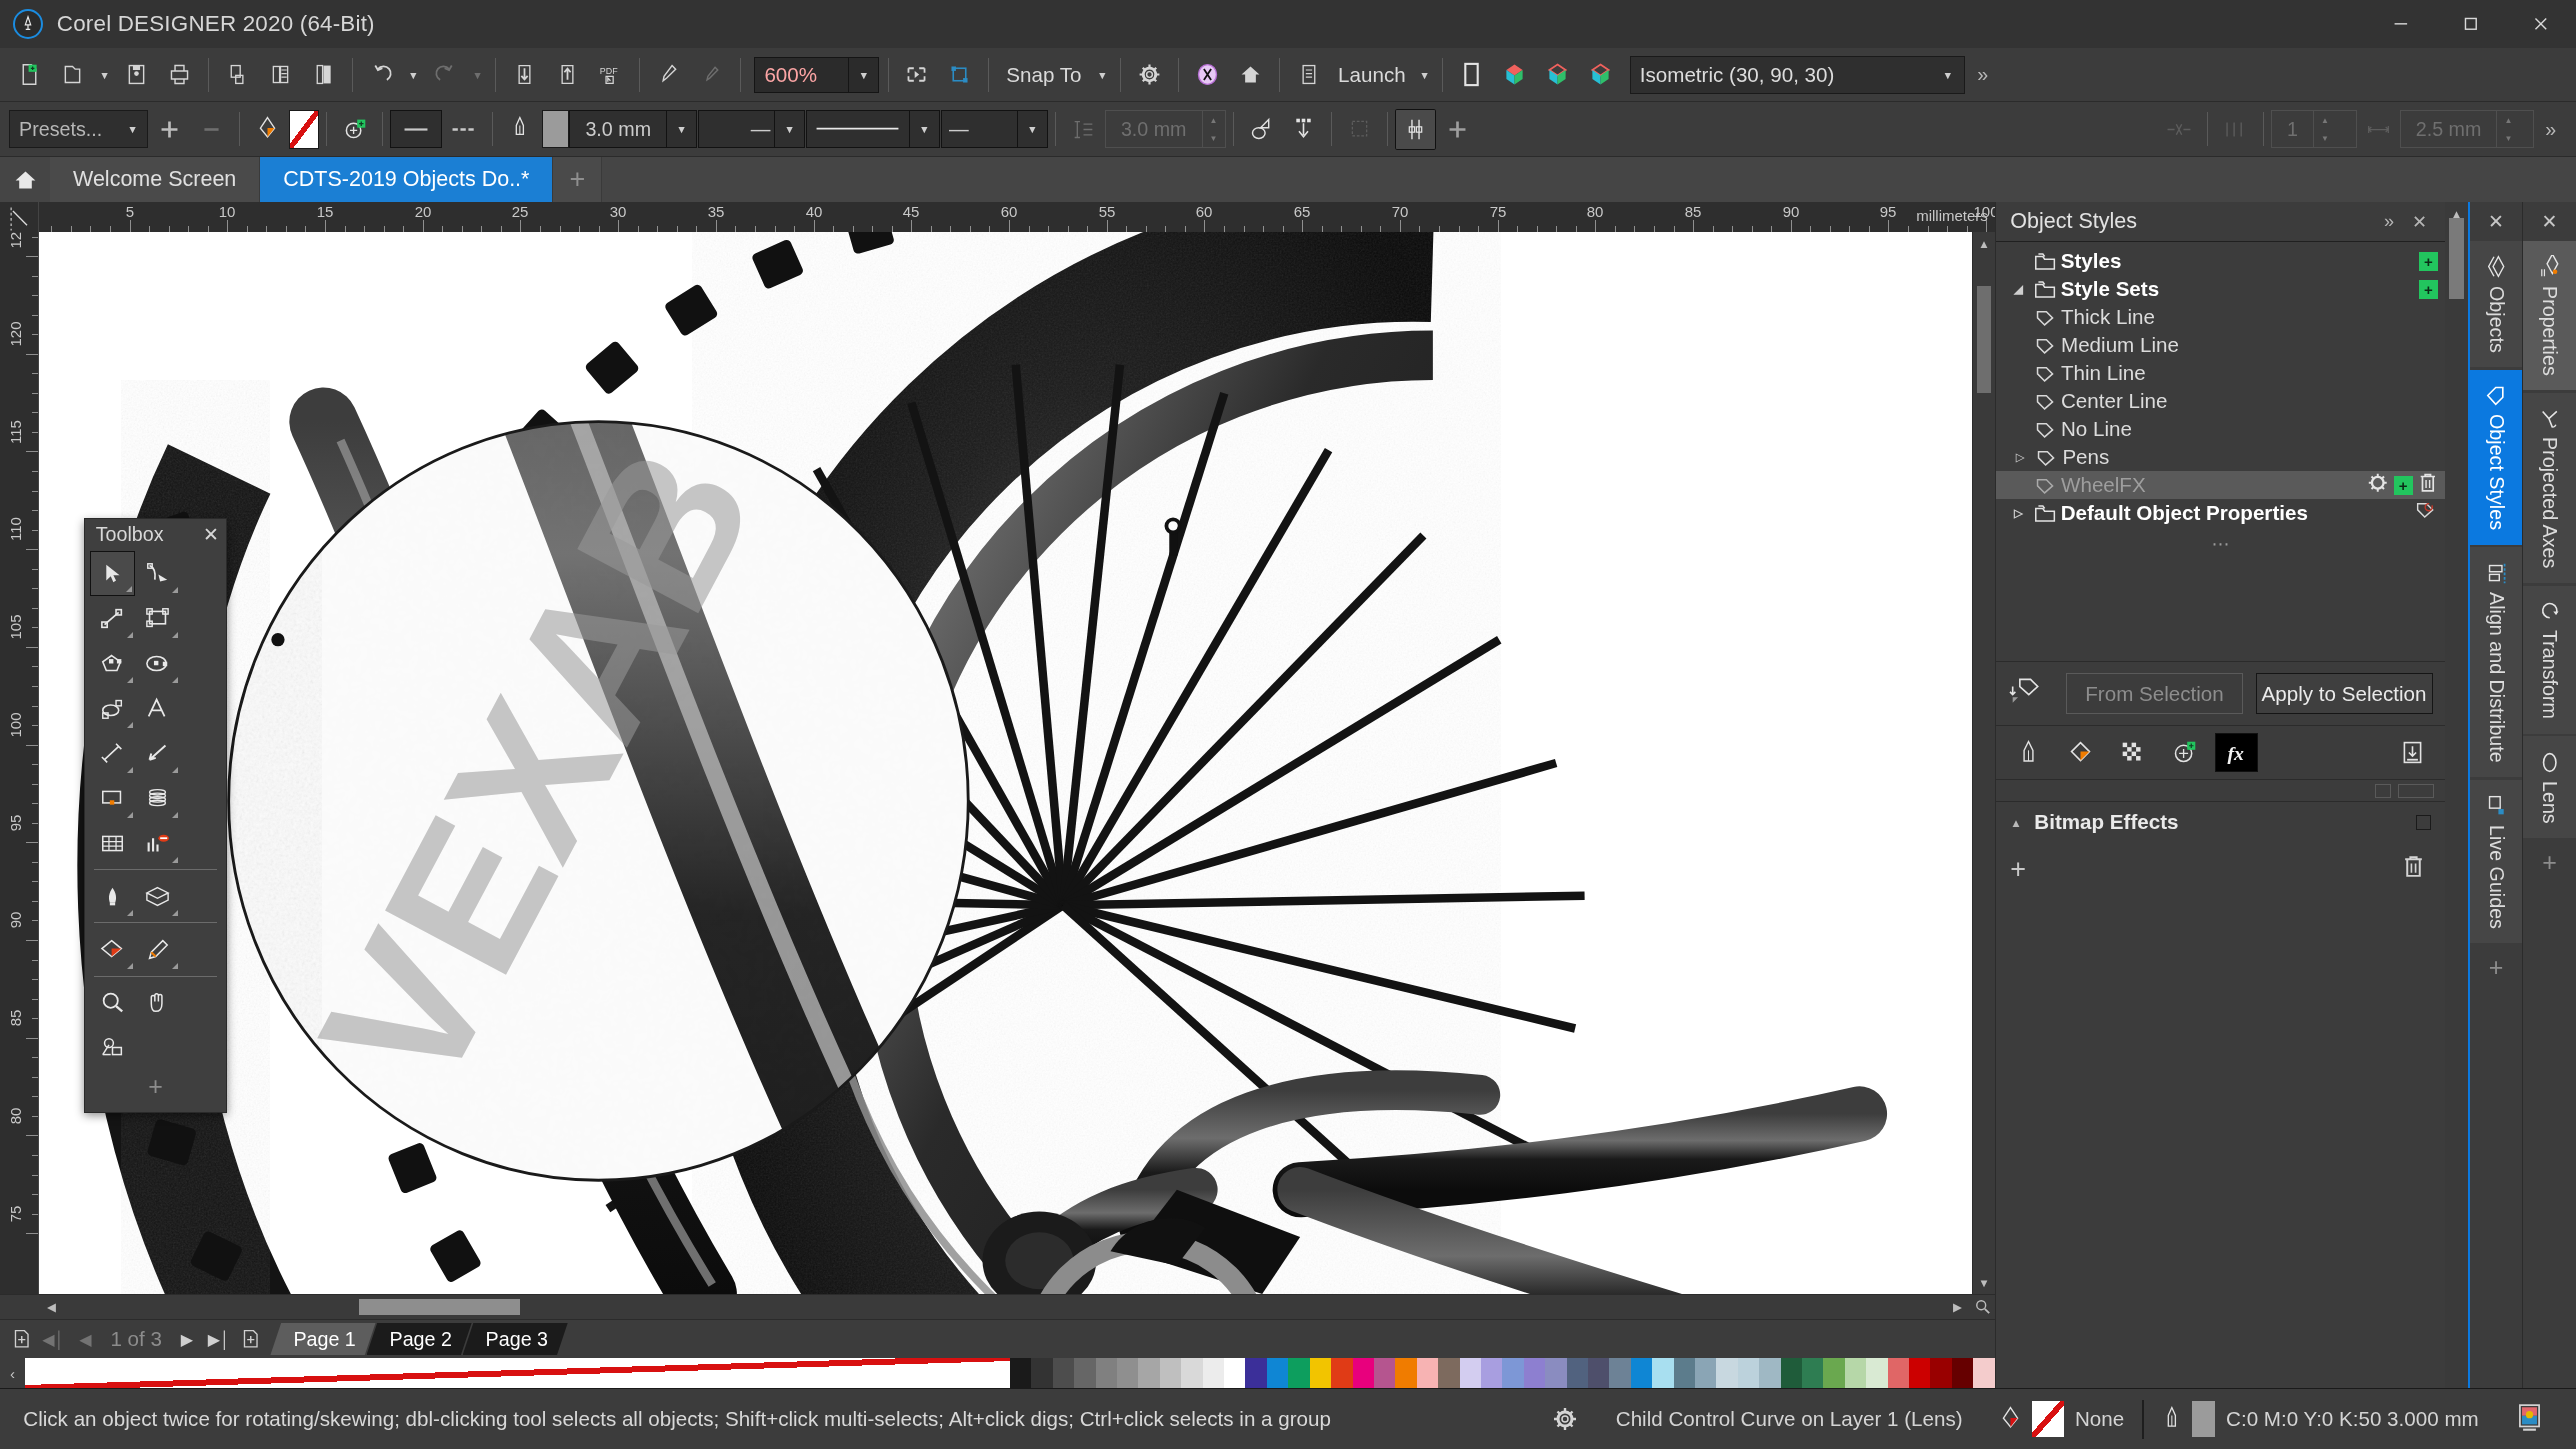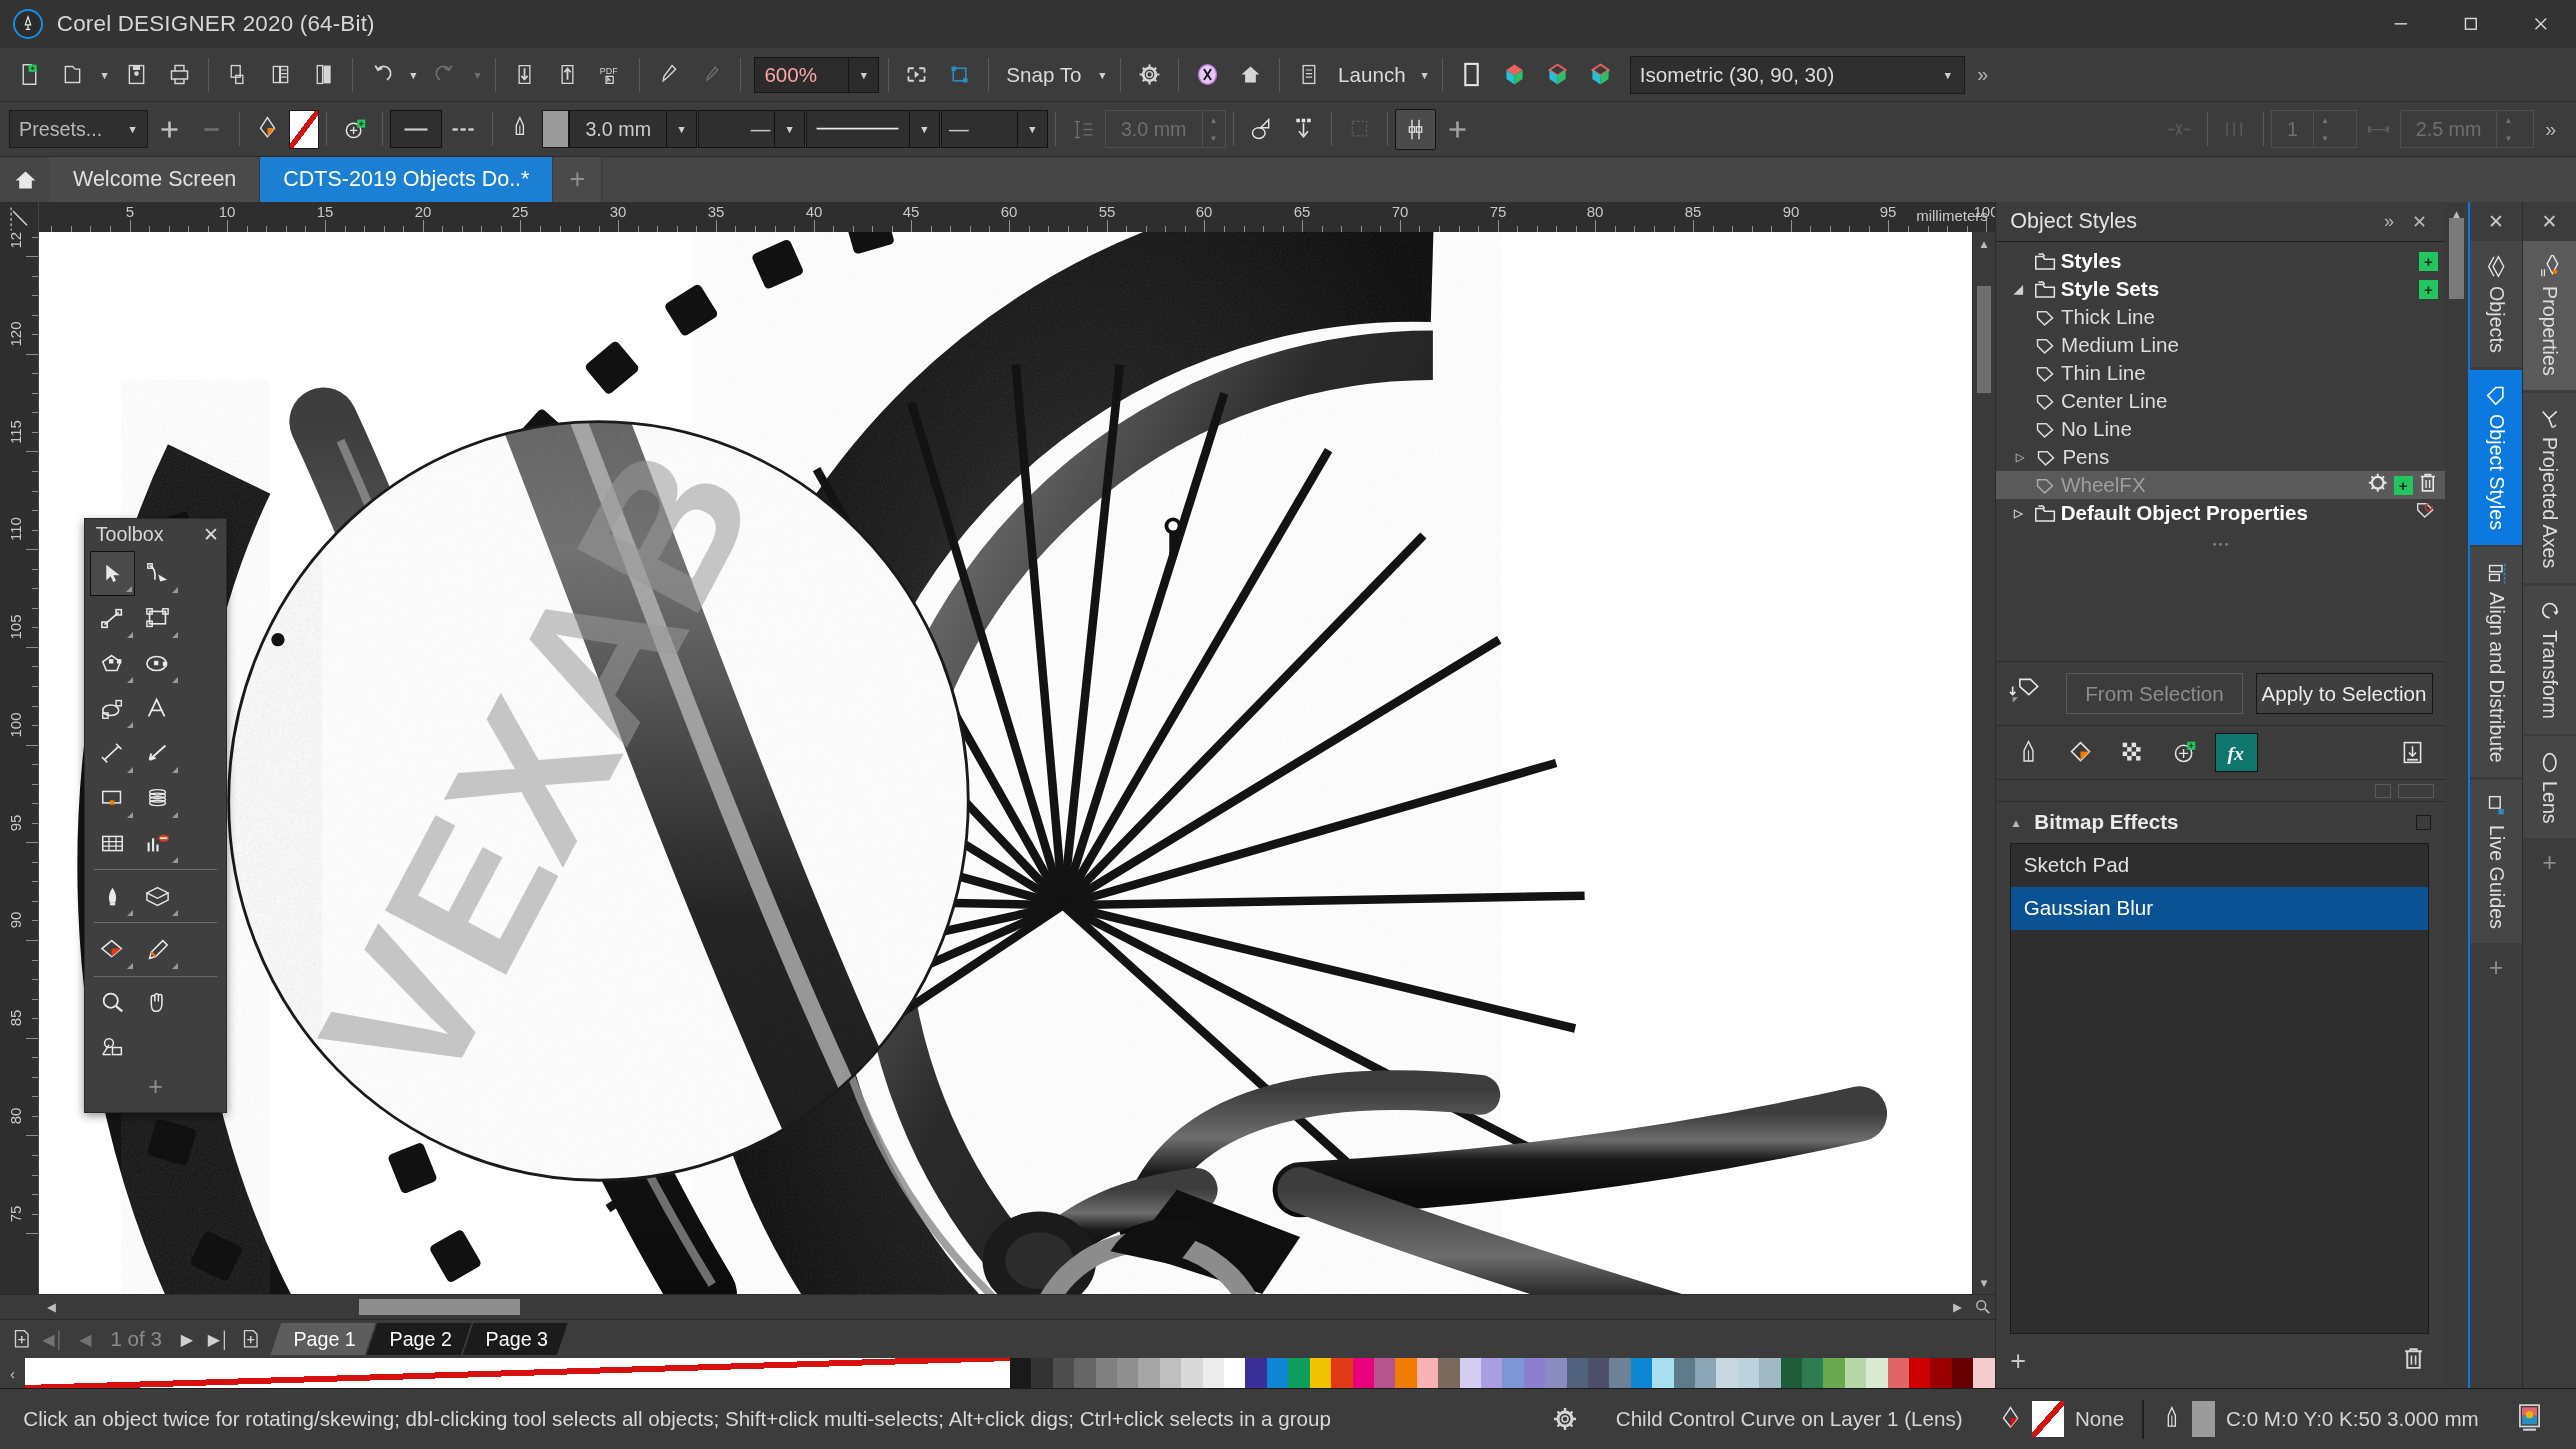--- a/index.html
+++ b/index.html
@@ -264,21 +264,21 @@
   }
 
   .fxtabs {
     height:55px; flex:0 0 55px; display:flex; align-items:center; padding:0 10.7px; gap:9px;
     border-top:0.9px solid #2b2b2b; border-bottom:0.9px solid #2b2b2b; background:#3c3c3c;
   }
   .fxtab {
     width:43px; height:39px; display:flex; align-items:center; justify-content:center;
     color:#e0e0e0; border:0.9px solid transparent;
   }
-  .fxtab.sel { border-color:#111; background:#0f766e; }
+  .fxtab.sel { border-color:#111; background:#000000; }
   .fxtabs .sp { flex:1; }
 
   .fxpanel { flex:1; display:flex; flex-direction:column; min-height:0; background:#3c3c3c; }
   .fx-strip { height:21.5px; flex:0 0 21.5px; background:#3c3c3c; border-bottom:0.9px solid #2b2b2b; position:relative;}
   .fx-strip .mini { position:absolute; right:54px; top:3.6px; width:16px; height:14.3px; border:0.9px solid #5a5a5a; }
   .fx-strip .mini2 { position:absolute; right:10.7px; top:3.6px; width:36px; height:14.3px; border:0.9px solid #5a5a5a; }
   .fx-head {
     height:41px; flex:0 0 41px; display:flex; align-items:center; padding:0 14.3px;
     font-size:20.6px; font-weight:bold; color:#eaeaea;
   }
@@ -1616,24 +1616,20 @@
         <div class="fxpanel">
           <div class="fx-strip">
             <span class="mini"></span>
             <span class="mini2"></span>
           </div>
           <div class="fx-head">
             <span class="tri">▲</span>
             <span>Bitmap Effects</span>
             <span class="sq"></span>
           </div>
-          <div class="fx-list">
-            <div class="fx-item">Sketch Pad</div>
-            <div class="fx-item sel">Gaussian Blur</div>
-          </div>
           <div class="fx-foot">
             <span class="icn">+</span>
             <span>
               <svg width="23" height="25" viewBox="0 0 22 24">
                   <path d="M3 5 h16 M8 5 V3 h6 v2 M5 5 v16 h12 V5" fill="none" stroke="#d4d4d4" stroke-width="1.9"></path>
                   <path d="M9 9 v9 M13 9 v9" stroke="#d4d4d4" stroke-width="1.6"></path>
                 </svg>
             </span>
           </div>
         </div>

